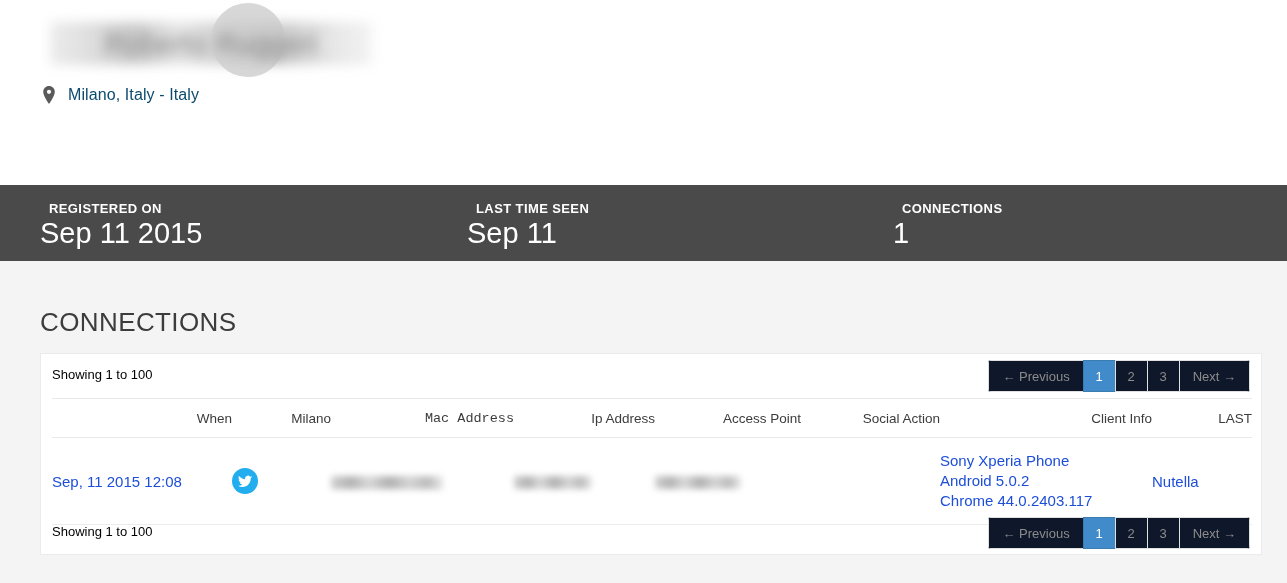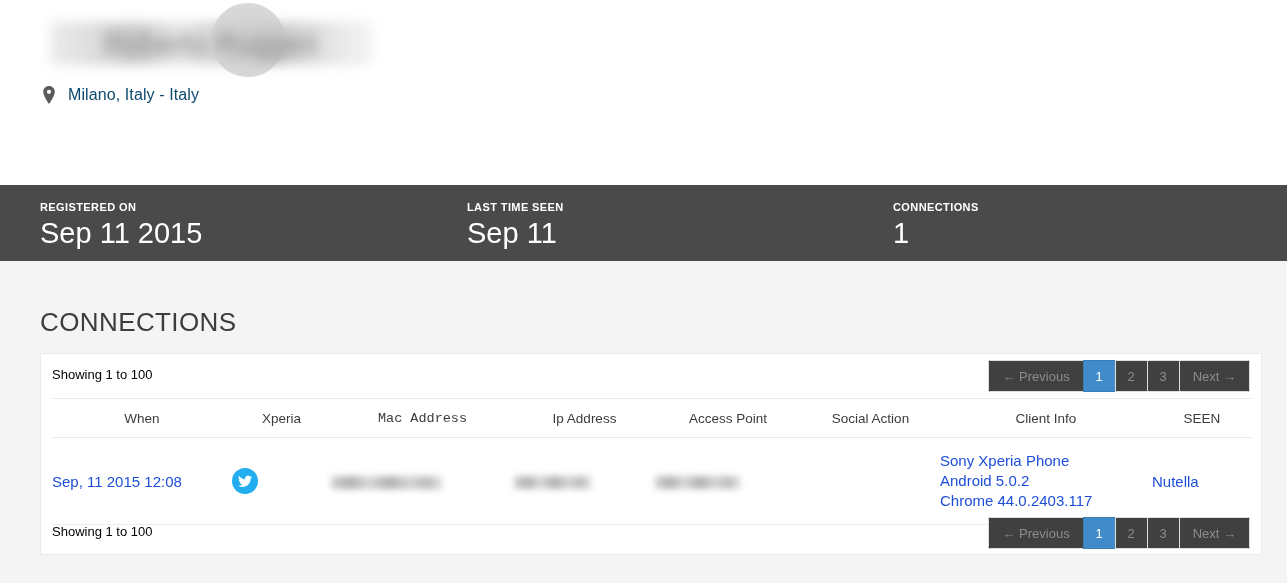--- a/index.html
+++ b/index.html
@@ -65,22 +65,22 @@
   
   .stats-bar {
     position: relative;
     width: 1287px; height: 76px;
     background: #4a4a4a;
   }
   .stat {
     position: absolute; top: 0; height: 76px;
   }
   .stat-label {
-    position: absolute; top: 16px; left: 0;
-    font-size: 11px; font-weight: bold;
+    position: absolute; top: 16px; left: 9px;
+    font-size: 13px; font-weight: bold;
     letter-spacing: .4px;
     color: #ffffff;
     text-transform: uppercase;
     white-space: nowrap;
   }
   .stat-value {
     position: absolute; top: 28px; left: 0;
     font-size: 29px; font-weight: 300;
     color: #ffffff;
     white-space: nowrap;
@@ -125,21 +125,21 @@
     display: flex;
     border-radius: 3px;
     overflow: hidden;
   }
   .page-btn {
     height: 32px;
     min-width: 32px;
     padding: 0 9px;
     border: 1px solid #e0e0e0;
     border-right: none;
-    background: #404040;
+    background: #0f172a;
     color: #8c8c8c;
     font-size: 13px;
     display: flex; align-items: center; justify-content: center;
     cursor: pointer;
     white-space: nowrap;
   }
   .page-btn:last-child { border-right: 1px solid #e0e0e0; }
   .page-btn.prev, .page-btn.next { padding: 0 13px; }
   .page-btn.active {
     background: #428bca;
@@ -149,21 +149,21 @@
 
   
   .conn-table {
     position: absolute;
     left: 11px; top: 44px;
     width: 1200px;
     border-collapse: collapse;
     table-layout: fixed;
   }
   .conn-table th {
-    text-align: center;
+    text-align: right;
     font-size: 13.5px;
     font-weight: 400;
     color: #3c3c3c;
     padding: 12px 0 11px 0;
     border-top: 1px solid #e8e8e8;
     border-bottom: 1px solid #e8e8e8;
     vertical-align: middle;
   }
   .conn-table td {
     font-size: 15px;
@@ -260,27 +260,27 @@
         <div class="page-btn">2</div>
         <div class="page-btn">3</div>
         <div class="page-btn next">Next →</div>
       </div>
     </div>
 
     <table class="conn-table">
       <thead>
         <tr>
           <th class="col-when">When</th>
-          <th class="col-through">Xperia</th>
+          <th class="col-through">Milano</th>
           <th class="col-mac">Mac Address</th>
           <th class="col-ip">Ip Address</th>
           <th class="col-ap">Access Point</th>
           <th class="col-social">Social Action</th>
           <th class="col-client">Client Info</th>
-          <th class="col-ssid">SEEN</th>
+          <th class="col-ssid">LAST</th>
         </tr>
       </thead>
       <tbody>
         <tr>
           <td>Sep, 11 2015 12:08</td>
           <td>
             <span class="twitter-badge">
               <svg viewBox="0 0 24 24" xmlns="http://www.w3.org/2000/svg">
                 <path fill="#ffffff" d="M23 4.9c-.8.4-1.7.6-2.6.8 1-.6 1.7-1.5 2-2.6-.9.5-1.9.9-3 1.1a4.6 4.6 0 0 0-7.9 4.2C7.7 8.2 4.1 6.3 1.7 3.3a4.6 4.6 0 0 0 1.4 6.2c-.7 0-1.5-.2-2.1-.6 0 2.2 1.6 4.1 3.7 4.5-.6.2-1.3.2-2 .1.6 1.9 2.3 3.2 4.3 3.2A9.3 9.3 0 0 1 0 18.6a13 13 0 0 0 7.1 2.1c8.5 0 13.2-7.1 13.2-13.2v-.6c.9-.7 1.7-1.5 2.3-2.4z"></path>
               </svg>

